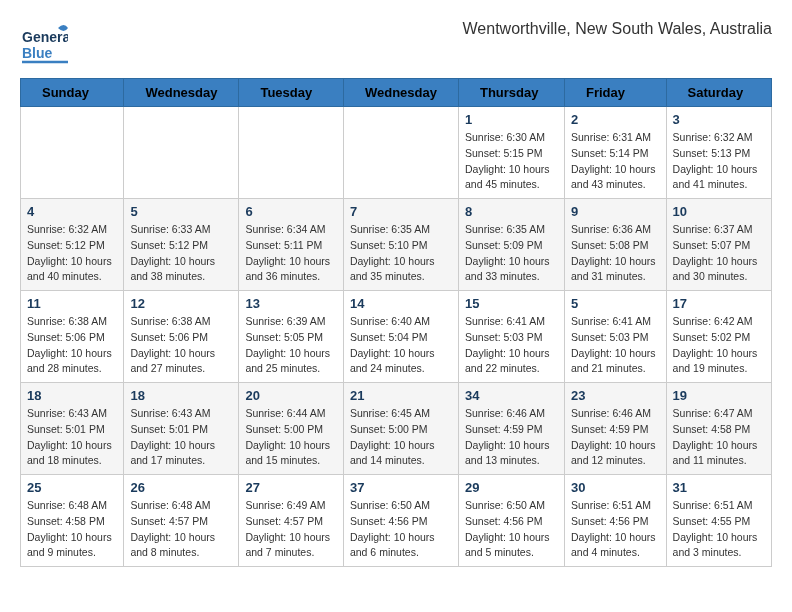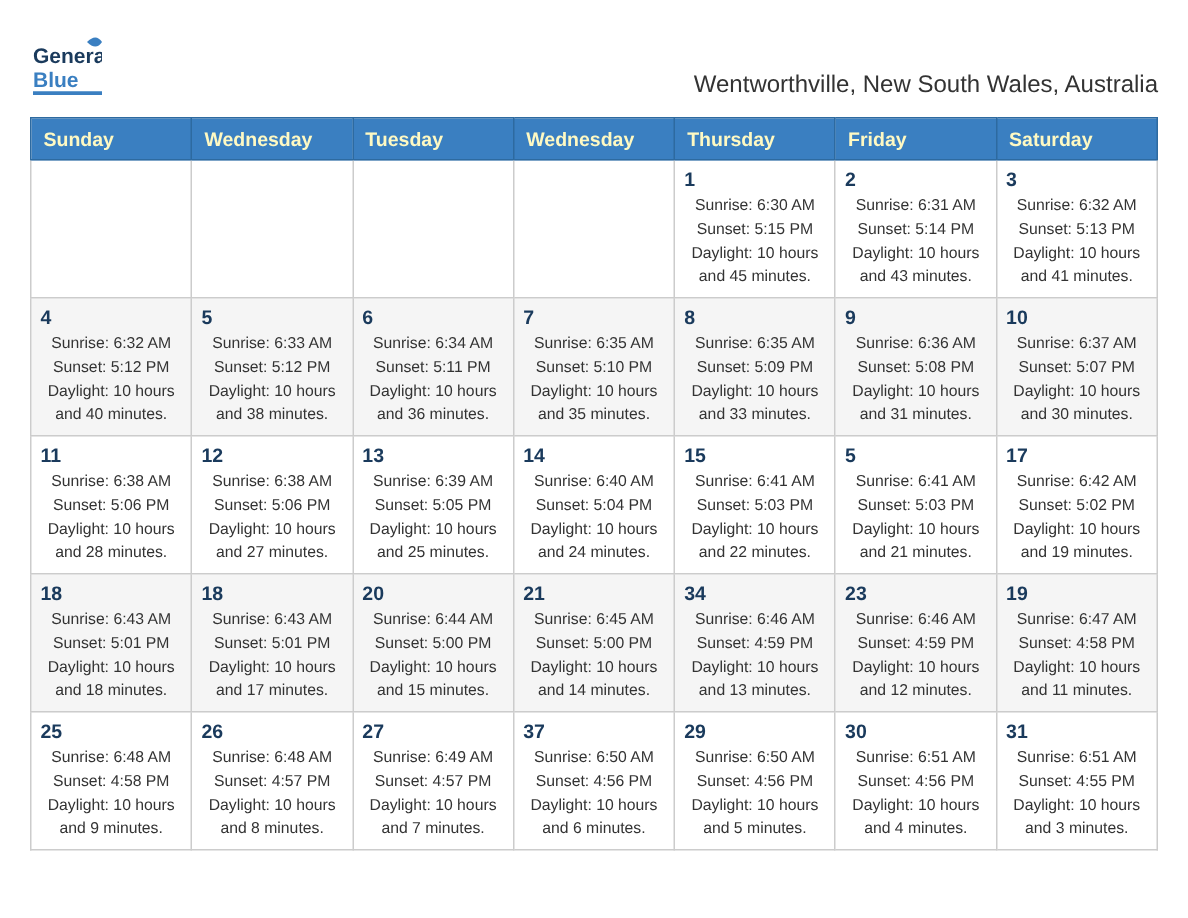--- a/index.html
+++ b/index.html
@@ -20,32 +20,31 @@
       text-align: right;
     }
     .month-title {
       font-size: 36px;
       font-weight: bold;
       color: #1a3a5c;
     }
     .location {
       font-size: 16px;
       color: #333;
-      margin-top: 28px;
     }
     .calendar {
       width: 100%;
       border-collapse: collapse;
       font-size: 11px;
     }
     .calendar th {
       background: #3a7fc1;
-      color: #fef9c3;
+      color: #000000;
       text-align: left;
-      padding: 6px 8px;
+      padding: 6px 21px;
       font-size: 13px;
       font-weight: bold;
       border: 1px solid #2d6aa0;
     }
     .calendar td {
       border: 1px solid #ccc;
       vertical-align: top;
       padding: 5px 6px;
       width: calc(100% / 7);
       min-height: 80px;
@@ -58,21 +57,20 @@
       font-size: 13px;
       font-weight: bold;
       color: #1a3a5c;
       display: block;
       margin-bottom: 3px;
     }
     .day-info {
       color: #333;
       font-size: 10.5px;
       line-height: 1.5;
-      text-align: center;
     }
     .empty-cell {
       background: #fff;
     }
     .logo-container {
       display: flex;
       align-items: center;
     }
   </style>
 </head>

